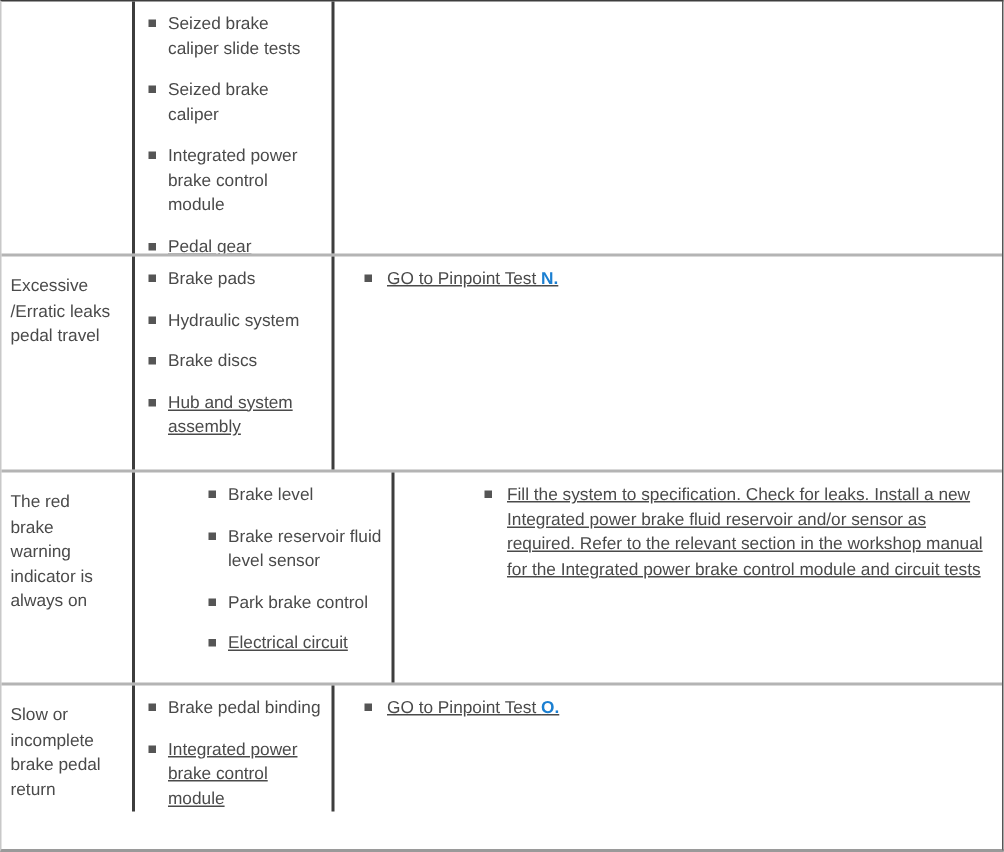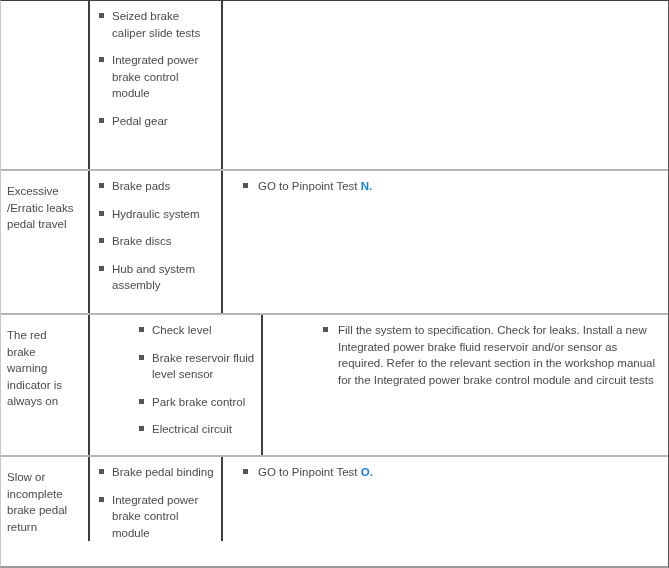--- a/index.html
+++ b/index.html
@@ -75,21 +75,21 @@
     margin: 0;
     padding: 0;
   }
   ul.blist li {
     position: relative;
     padding-left: 13px;
     margin: 0 0 11px 0;
     font-size: 11.5px;
     line-height: 16.5px;
   }
-  ul.blist li:last-child { margin-bottom: 0; }
+  ul.blist li:last-child { margin-bottom: 0; text-decoration: underline; }
 
   ul.blist li .bullet {
     position: absolute;
     left: 0;
     top: 5px;
     width: 5px;
     height: 5px;
     background: #555555;
     display: block;
   }
@@ -114,20 +114,21 @@
 </head>
 <body>
 
 <div class="doc-table">
 
   <div class="row row-1">
     <div class="cell col-symptom"></div>
     <div class="cell col-source">
       <ul class="blist">
         <li><span class="bullet"></span><span>Seized brake caliper slide tests</span></li>
+        <li><span class="bullet"></span><span>Seized brake caliper</span></li>
         <li><span class="bullet"></span><span>Integrated power brake control module</span></li>
         <li><span class="bullet"></span><span>Pedal gear</span></li>
       </ul>
     </div>
     <div class="cell col-action"></div>
   </div>
 
   <div class="row row-2">
     <div class="cell col-symptom">
       <span class="sym-line">Excessive</span>
@@ -154,21 +155,21 @@
   <div class="row row-3">
     <div class="cell col-symptom">
       <span class="sym-line">The red</span>
       <span class="sym-line">brake</span>
       <span class="sym-line">warning</span>
       <span class="sym-line">indicator is</span>
       <span class="sym-line">always on</span>
     </div>
     <div class="cell col-source">
       <ul class="blist">
-        <li><span class="bullet"></span><span>Check level</span></li>
+        <li><span class="bullet"></span><span>Brake level</span></li>
         <li><span class="bullet"></span><span>Brake reservoir fluid level sensor</span></li>
         <li><span class="bullet"></span><span>Park brake control</span></li>
         <li><span class="bullet"></span><span>Electrical circuit</span></li>
       </ul>
     </div>
     <div class="cell col-action">
       <ul class="blist">
         <li>
           <span class="bullet"></span><span>Fill the system to specification. Check for leaks. Install a new Integrated power brake fluid reservoir and/or sensor as required. Refer to the relevant section in the workshop manual for the Integrated power brake control module and circuit tests</span>
         </li>

